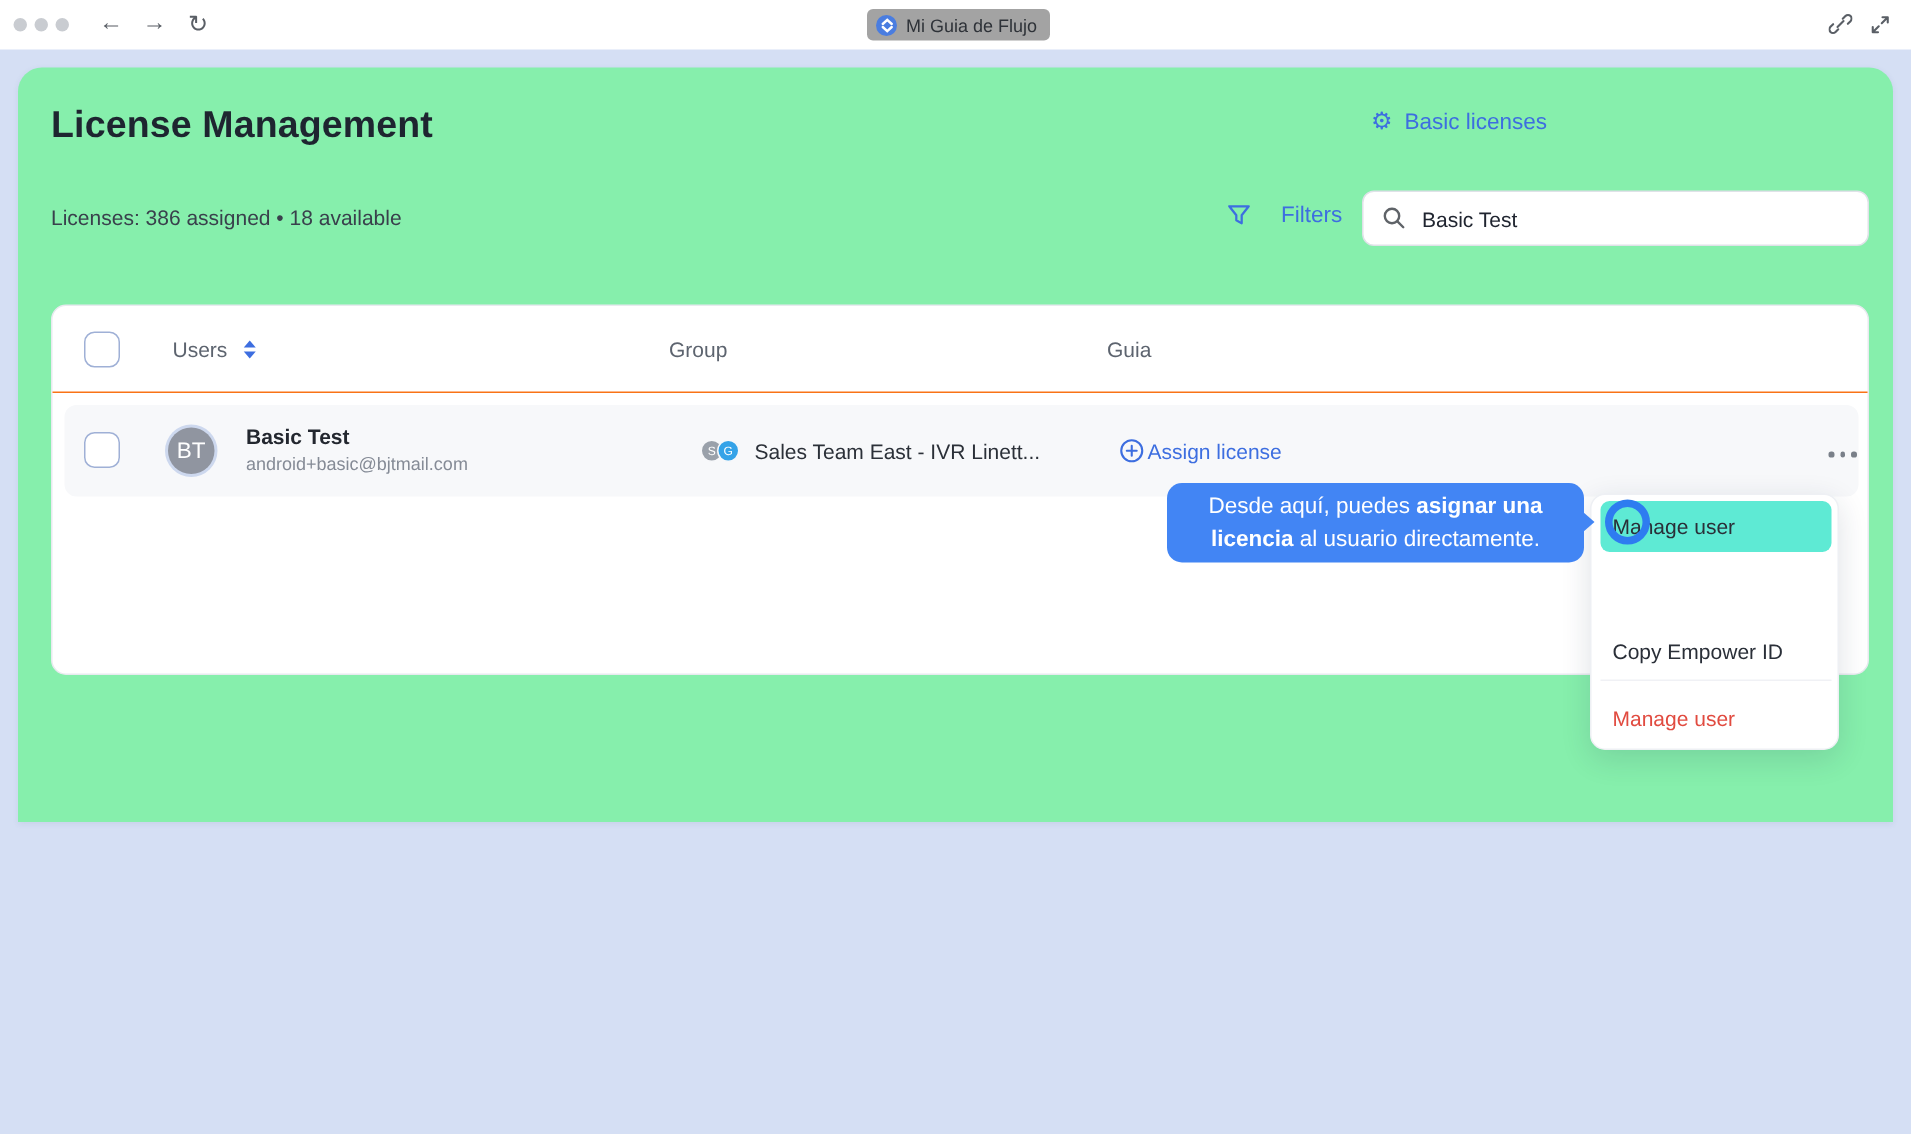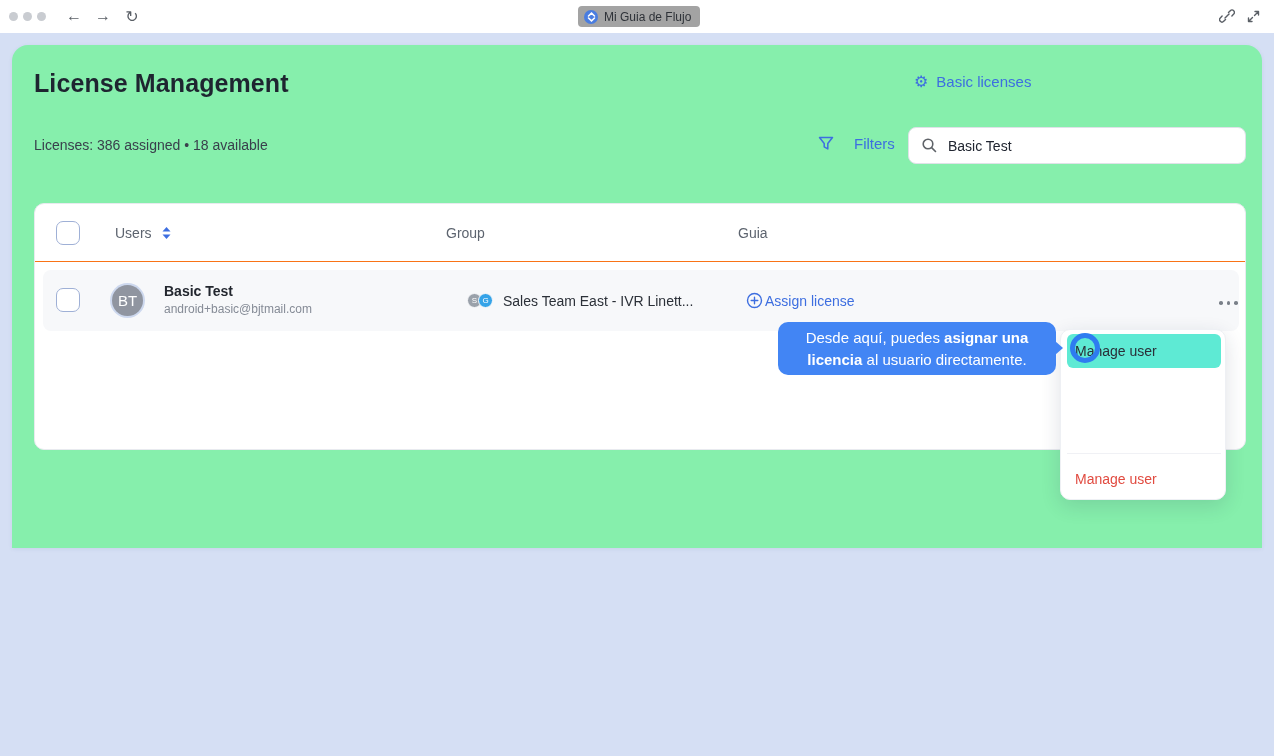--- a/index.html
+++ b/index.html
@@ -206,17 +206,18 @@
 
 <div class="tooltip">
   <span>
     <span>Desde aquí, puedes </span><b>asignar una licencia</b><span> al usuario directamente.</span>
   </span>
   <span class="arrow"></span>
 </div>
 
 <div class="menu">
   <div class="mi hl" style="top:4px">Manage user</div>
+  <div class="mi" style="top:87px">Copy Empower ID</div>
   <div class="mi-divider"></div>
   <div class="mi danger" style="top:132px">Manage user</div>
 </div>
 
 <div class="ring"></div>
 
 </body></html>

